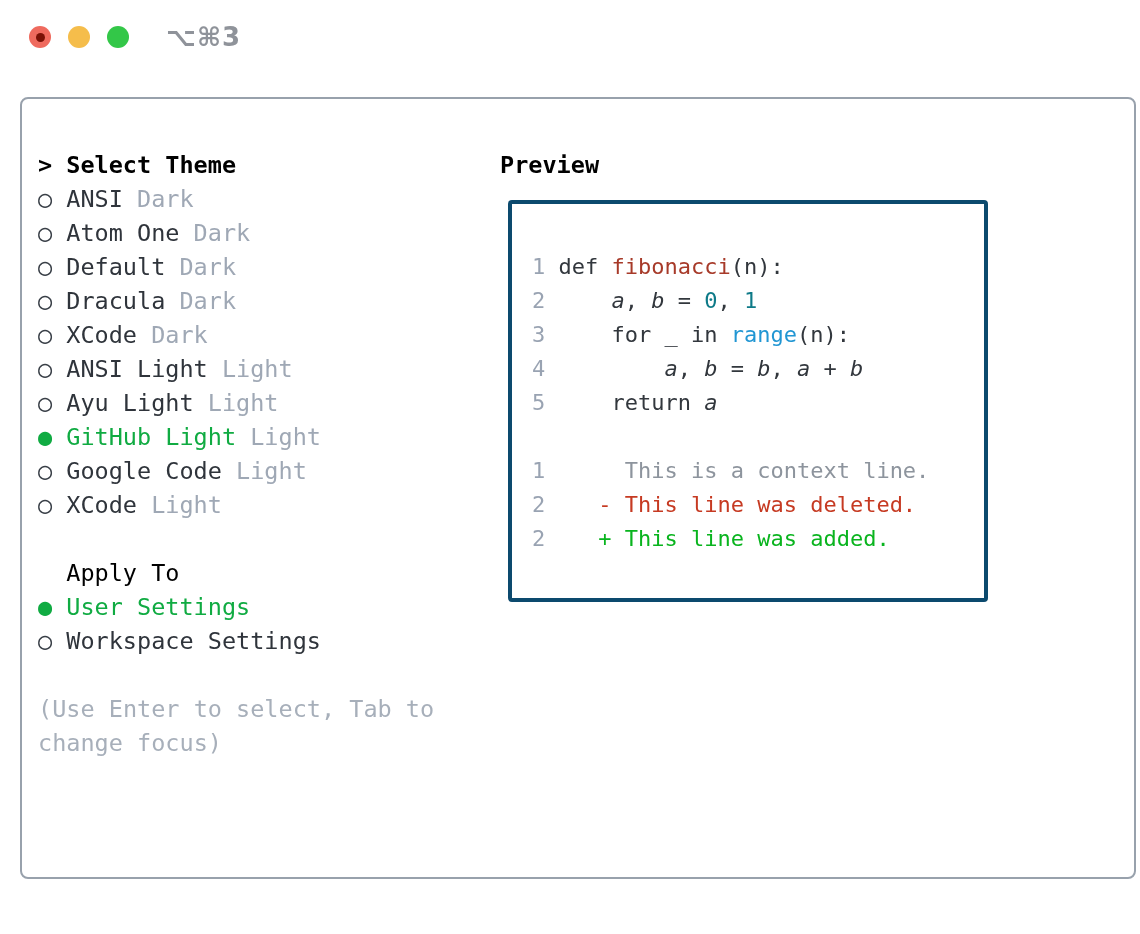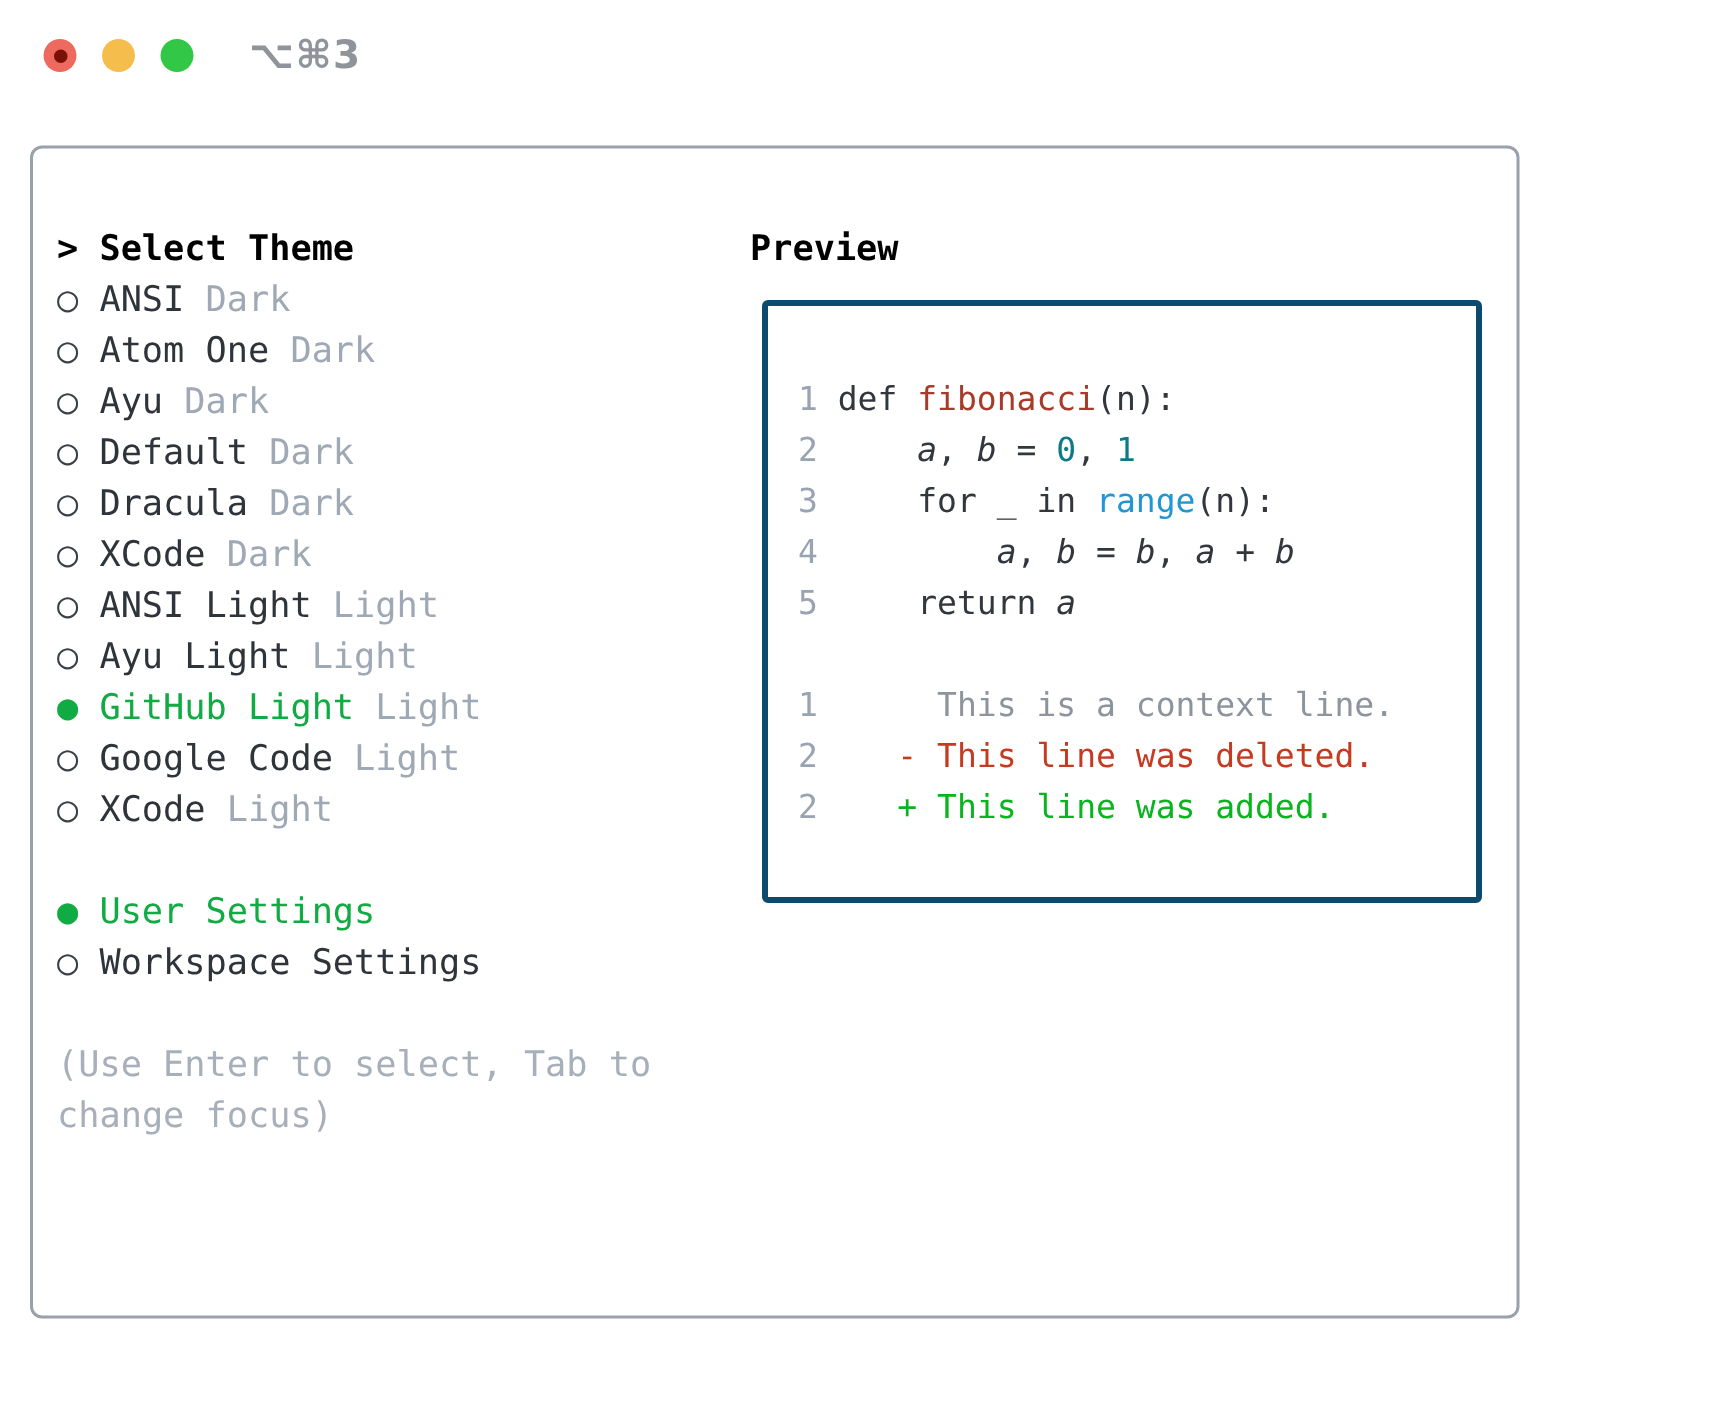--- a/index.html
+++ b/index.html
@@ -12,21 +12,21 @@
   .light { width: 22px; height: 22px; border-radius: 50%; position: relative; border: none; cursor: pointer; }
   .light-red    { background: #ef6a5e; }
   .light-yellow { background: #f5bd4b; }
   .light-green  { background: #33c748; }
   .light-red::after { content: ""; position: absolute; left: 50%; top: 50%; width: 9px; height: 9px;
                       margin: -4.5px 0 0 -4.5px; border-radius: 50%; background: #7a1106; }
   .win-title { position: absolute; left: 166px; top: 22px; font-family: "DejaVu Sans", sans-serif;
                font-weight: bold; font-size: 26px; color: #8f939a; letter-spacing: 1px; }
 
   
-  .dialog { position: absolute; left: 20px; top: 97px; width: 993px; height: 782px;
+  .dialog { position: absolute; left: 20px; top: 97px; width: 1116px; height: 782px;
             border: 2px solid #98a1ac; border-radius: 8px; background: #fff; }
 
   
   .left-panel { position: absolute; left: 16px; top: 49px; font-size: 23.5px; }
   .row { height: 34px; line-height: 34px; white-space: pre; color: #2f343b; }
   .bullet { display: inline-block; width: 2ch; color: #3a4048; }
   .hdr { font-weight: bold; color: #000000; }
   .hdr .bullet { color: #000000; }
   .ttag { color: #9fa8b5; padding-left: 1ch; text-align: right; }
   .selected, .selected .bullet, .selected .tname, .selected .olabel { color: #10ab42; }
@@ -63,32 +63,32 @@
   <div class="win-title">⌥⌘3</div>
 </div>
 
 <div class="dialog">
 
   <div class="left-panel">
     <div class="row hdr"><span class="bullet">&gt;</span><span>Select Theme</span></div>
 
     <div class="row theme-row"><span class="bullet">○</span><span class="tname">ANSI</span><span class="ttag">Dark</span></div>
     <div class="row theme-row"><span class="bullet">○</span><span class="tname">Atom One</span><span class="ttag">Dark</span></div>
-    <div class="row theme-row"><span class="bullet">○</span><span class="tname">Ayu</span><span class="ttag">Dark</span></div>
     <div class="row theme-row"><span class="bullet">○</span><span class="tname">Default</span><span class="ttag">Dark</span></div>
     <div class="row theme-row"><span class="bullet">○</span><span class="tname">Dracula</span><span class="ttag">Dark</span></div>
     <div class="row theme-row"><span class="bullet">○</span><span class="tname">XCode</span><span class="ttag">Dark</span></div>
     <div class="row theme-row"><span class="bullet">○</span><span class="tname">ANSI Light</span><span class="ttag">Light</span></div>
     <div class="row theme-row"><span class="bullet">○</span><span class="tname">Ayu Light</span><span class="ttag">Light</span></div>
     <div class="row theme-row selected"><span class="bullet">●</span><span class="tname">GitHub Light</span><span class="ttag">Light</span></div>
     <div class="row theme-row"><span class="bullet">○</span><span class="tname">Google Code</span><span class="ttag">Light</span></div>
     <div class="row theme-row"><span class="bullet">○</span><span class="tname">XCode</span><span class="ttag">Light</span></div>
 
     <div class="row"></div>
 
+    <div class="row sub-hdr">Apply To</div>
     <div class="row apply-row selected"><span class="bullet">●</span><span class="olabel">User Settings</span></div>
     <div class="row apply-row"><span class="bullet">○</span><span class="olabel">Workspace Settings</span></div>
 
     <div class="row"></div>
 
     <div class="row hint">(Use Enter to select, Tab to</div>
     <div class="row hint">change focus)</div>
   </div>
 
   <div class="preview-heading">Preview</div>

